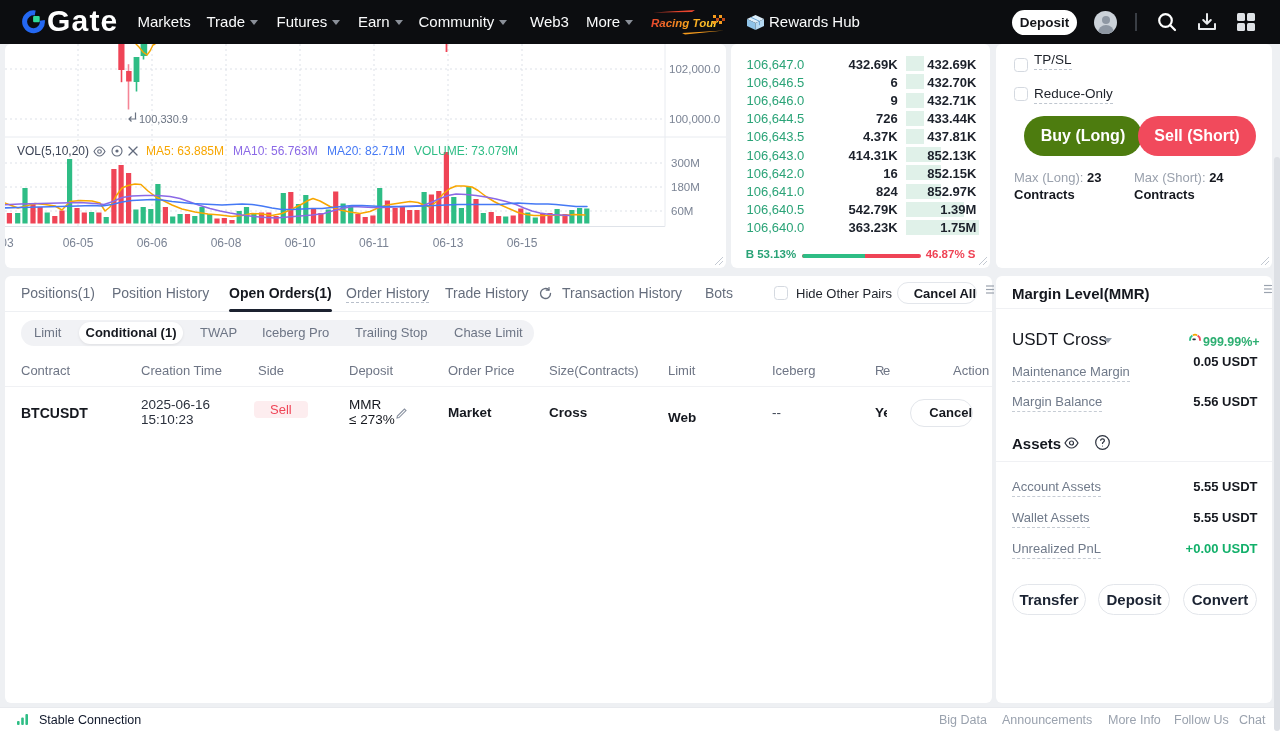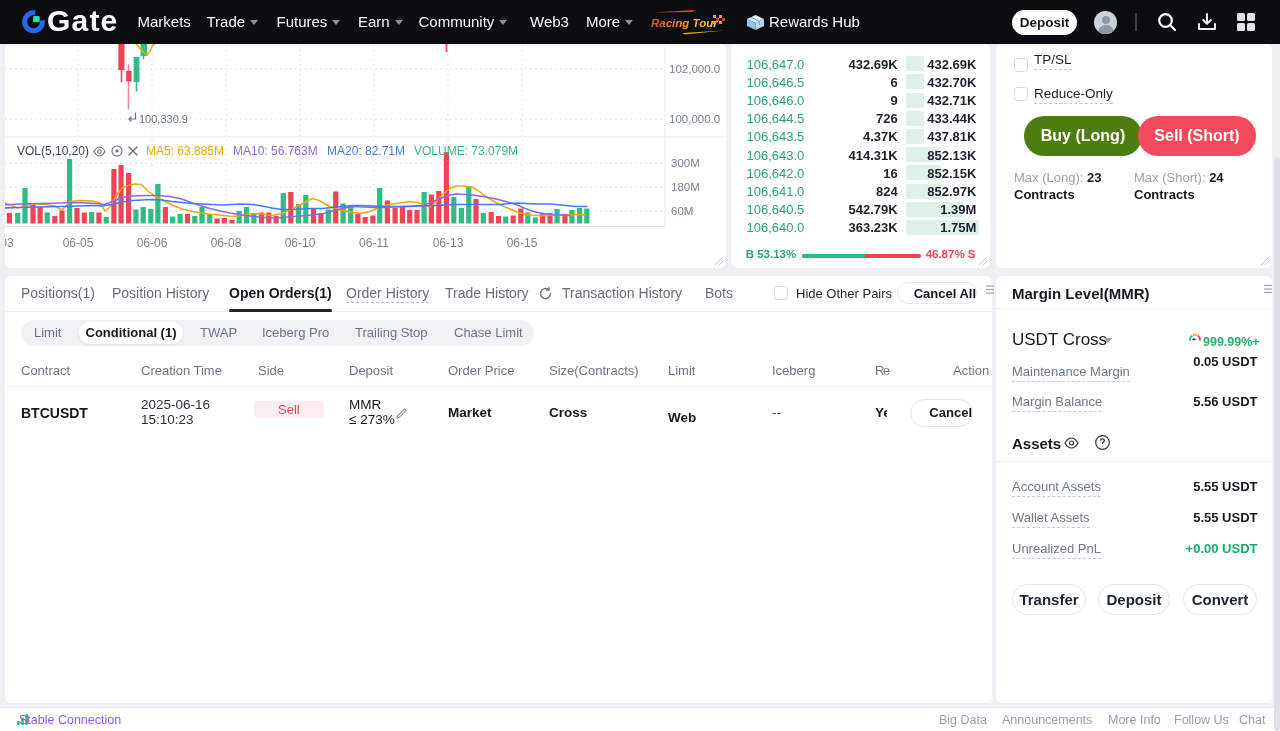--- a/index.html
+++ b/index.html
@@ -393,21 +393,21 @@
     <div class="th" style="left:443px">Order Price</div>
     <div class="th" style="left:544px">Size(Contracts)</div>
     <div class="th" style="left:663px">Limit</div>
     <div class="th" style="left:767px">Iceberg</div>
     <div class="th" style="left:870px">R</div>
     <div class="th" style="left:948px">Action</div>
     <div class="th" style="left:878px;width:9px;overflow:hidden">e</div>
     <div class="hdiv" style="top:110px"></div>
     <div class="td" style="left:16px;top:129px;font-weight:700;font-size:14px">BTCUSDT</div>
     <div class="td" style="left:136px;top:121px;color:#2b313d">2025-06-16<br>15:10:23</div>
-    <div class="td" style="left:249px;top:125px;background:#fdedef;color:#ef4456;font-size:13px;padding:1px 24px;border-radius:4px">Sell</div>
+    <div class="td" style="left:249px;top:125px;background:#fdedef;color:#ef4456;font-size:13px;padding:1px 16px;border-radius:4px">Sell</div>
     <div class="td" style="left:344px;top:121px">MMR<br>≤ 273%</div>
     <svg class="abs" style="left:391px;top:132px" width="11" height="11" viewBox="0 0 11 11" fill="none" stroke="#8a92a0" stroke-width="1.1">
       <path d="M1 10 L3 9.6 L10 2.6 L8.4 1 L1.4 8 Z"></path>
     </svg>
     <div class="td" style="left:443px;top:129px;font-weight:700">Market</div>
     <div class="td" style="left:544px;top:129px;font-weight:700">Cross</div>
     <div class="td" style="left:663px;top:134px;font-weight:700">Web</div>
     <div class="td" style="left:767px;top:129px;color:#3a4150">--</div>
     <div class="td" style="left:870px;top:129px;font-weight:700;width:12px;overflow:hidden">Ye</div>
     <div class="cancel-pill" style="left:905px;top:123px;width:63px;height:28px;line-height:26px;font-size:13px">Cancel</div>
@@ -453,19 +453,19 @@
     <div class="m-btn" style="left:16px;width:74px">Transfer</div>
     <div class="m-btn" style="left:102px;width:72px">Deposit</div>
     <div class="m-btn" style="left:187px;width:74px">Convert</div>
   </div>
 <footer>
     <svg class="abs" style="left:17px;top:6px" width="11" height="11" viewBox="0 0 11 11" fill="#2ebd85">
       <rect x="0" y="7" width="2.6" height="4" rx="1"></rect>
       <rect x="4.2" y="3.5" width="2.6" height="7.5" rx="1"></rect>
       <rect x="8.4" y="0" width="2.6" height="11" rx="1"></rect>
     </svg>
-    <div class="f-link" style="left:19px;color:#8b5cf6">Stable Connection</div>
+    <div class="f-link" style="left:39px;color:#0f172a">Stable Connection</div>
     <div class="f-link" style="left:939px">Big Data</div>
     <div class="f-link" style="left:1002px">Announcements</div>
     <div class="f-link" style="left:1108px">More Info</div>
     <div class="f-link" style="left:1174px">Follow Us</div>
     <div class="f-link" style="left:1239px">Chat</div>
   </footer>
 <div class="scrollbar"></div>
 </body></html>

